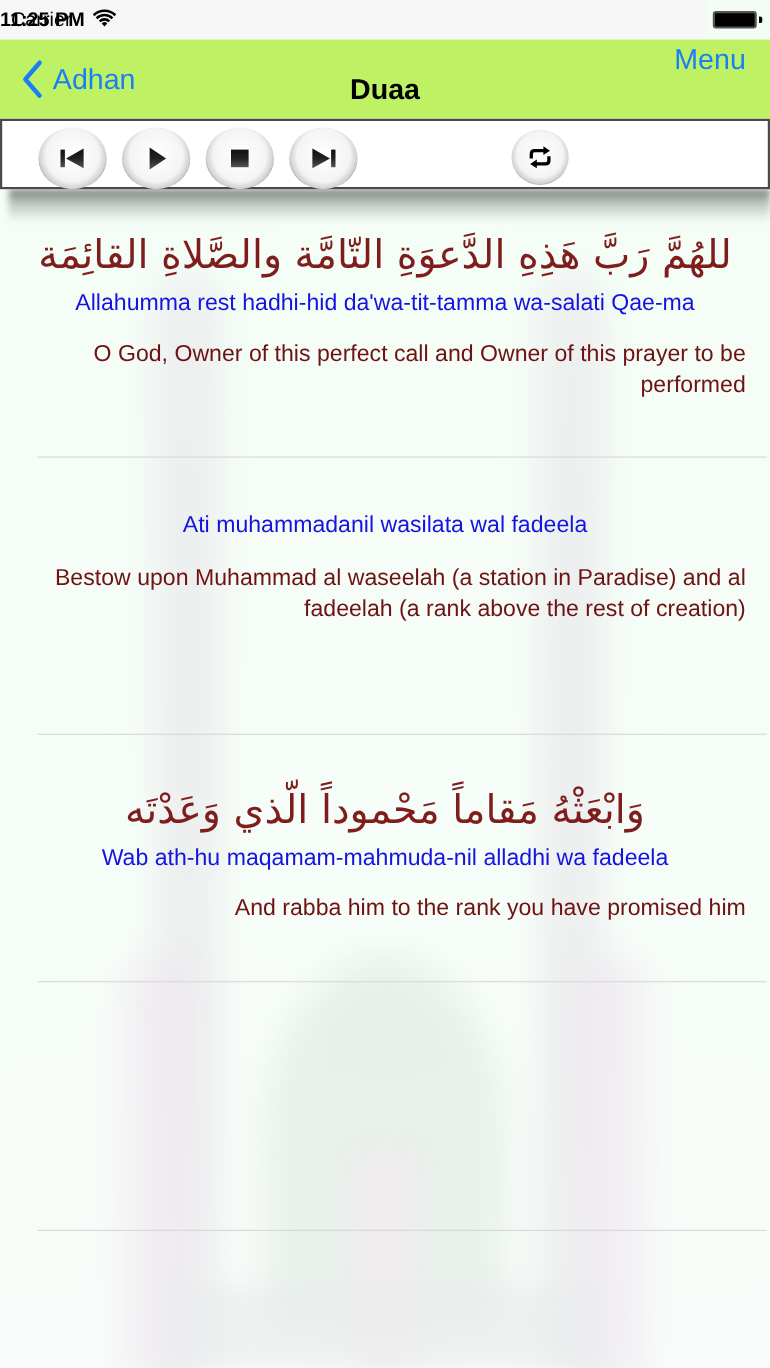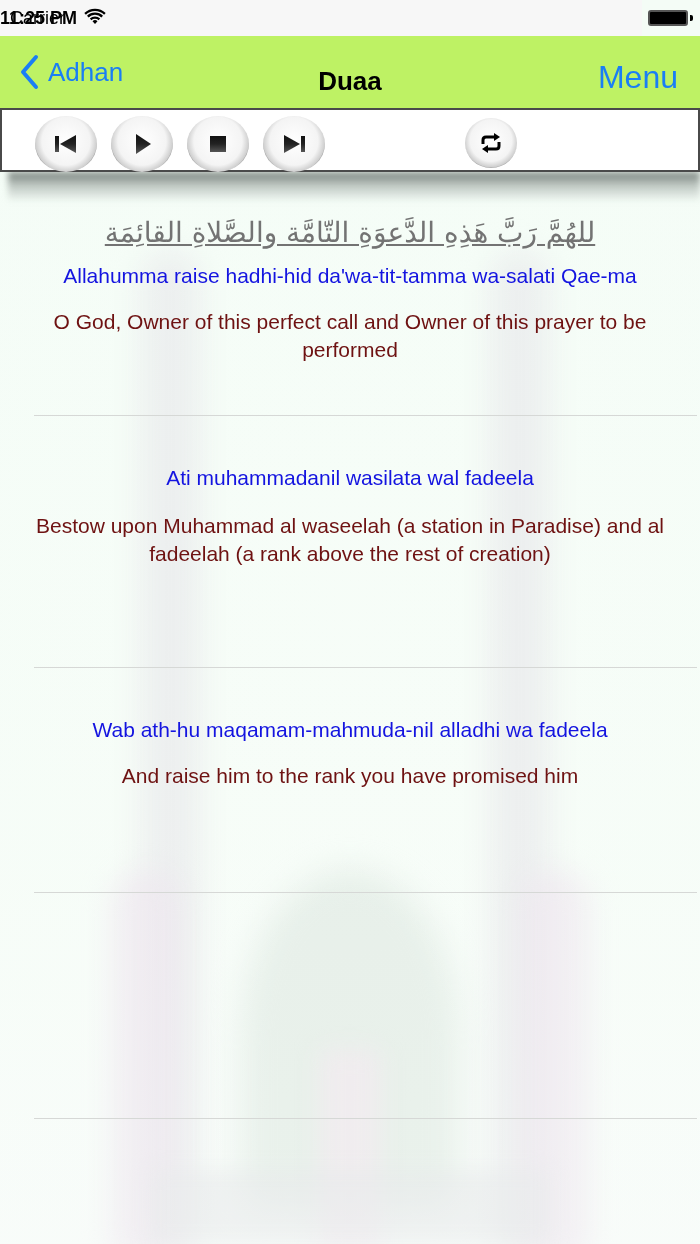--- a/index.html
+++ b/index.html
@@ -66,21 +66,21 @@
     .nav-bar .back {
       position: absolute; left: 18px; top: 16px; height: 40px;
       display: flex; align-items: center; color: #1a7ef5; font-size: 26px; cursor: pointer;
     }
     .nav-bar .back svg { width: 22px; height: 36px; margin-right: 8px; }
     .nav-bar .title {
       position: absolute; left: 0; width: 700px; top: 30px; text-align: center;
       font-size: 26px; font-weight: bold; color: #000; pointer-events: none;
     }
     .nav-bar .menu {
-      position: absolute; right: 22px; top: 23px; color: #1a7ef5; font-size: 32px; cursor: pointer;
+      position: absolute; right: 22px; top: 3px; color: #1a7ef5; font-size: 26px; cursor: pointer;
     }
 
     
     .player {
       position: absolute; left: 0; top: 108px; width: 700px; height: 64px;
       background: #fff; border: 2px solid #4a4a4a; z-index: 4;
     }
     .player-shadow {
       position: absolute; left: 8px; top: 172px; width: 692px; height: 30px;
       background: linear-gradient(180deg, rgba(95,105,100,0.85) 0%, rgba(140,150,145,0.5) 45%, rgba(244,252,246,0) 100%);
@@ -101,27 +101,27 @@
 
     
     .content {
       position: absolute; left: 0; top: 188px; width: 700px; z-index: 1;
     }
     .duaa-item {
       position: relative; width: 700px; text-align: center;
     }
     .duaa-item .arabic {
       font-family: "DejaVu Serif", serif;
-      color: #737373; font-size: 28px; line-height: 50px; direction: rtl; text-decoration: underline;
+      color: #7f1d1d; font-size: 36px; line-height: 50px; direction: rtl;
     }
     .duaa-item .translit {
       color: #1414e0; font-size: 21px; line-height: 28px; margin-top: 4px;
     }
     .duaa-item .translation {
-      color: #6e1212; font-size: 21px; line-height: 28px; margin-top: 20px; padding: 0 4px;
+      color: #6e1212; font-size: 21px; line-height: 28px; margin-top: 20px; padding: 0 22px; text-align: right;
     }
     .sep {
       position: absolute; left: 34px; width: 663px; height: 1px; background: #d6d8d6; z-index: 1;
     }
   </style>
 </head>
 <body>
 
 <div class="bg">
   <div class="pillar p1"></div>
@@ -197,31 +197,32 @@
       <path d="M21 12 L21 16 Q21 19 18 19 L9 19" stroke="#000" stroke-width="3" fill="none"></path>
       <path d="M10 15 L4 19 L10 23 Z" fill="#000"></path>
     </svg>
   </div>
 </div>
 <div class="player-shadow"></div>
 
 <div class="content">
   <div class="duaa-item" style="position:absolute; top:20px; left:0;">
     <div class="arabic">للهُمَّ رَبَّ هَذِهِ الدَّعوَةِ التّامَّة والصَّلاةِ القائِمَة</div>
-    <div class="translit">Allahumma raise hadhi-hid da'wa-tit-tamma wa-salati Qae-ma</div>
+    <div class="translit">Allahumma rest hadhi-hid da'wa-tit-tamma wa-salati Qae-ma</div>
     <div class="translation" style="margin-top:18px;">O God, Owner of this perfect call and Owner of this prayer to be performed</div>
   </div>
 
   <div class="duaa-item" style="position:absolute; top:272px; left:0;">
     <div class="translit">Ati muhammadanil wasilata wal fadeela</div>
     <div class="translation" style="margin-top:20px;">Bestow upon Muhammad al waseelah (a station in Paradise) and al fadeelah (a rank above the rest of creation)</div>
   </div>
 
   <div class="duaa-item" style="position:absolute; top:524px; left:0;">
+    <div class="arabic">وَابْعَثْهُ مَقاماً مَحْموداً الّذي وَعَدْتَه</div>
     <div class="translit">Wab ath-hu maqamam-mahmuda-nil alladhi wa fadeela</div>
-    <div class="translation" style="margin-top:18px;">And raise him to the rank you have promised him</div>
+    <div class="translation" style="margin-top:18px;">And rabba him to the rank you have promised him</div>
   </div>
 </div>
 
 <div class="sep" style="top:415px;"></div>
 <div class="sep" style="top:667px;"></div>
 <div class="sep" style="top:892px;"></div>
 <div class="sep" style="top:1118px;"></div>
 
 </body></html>

